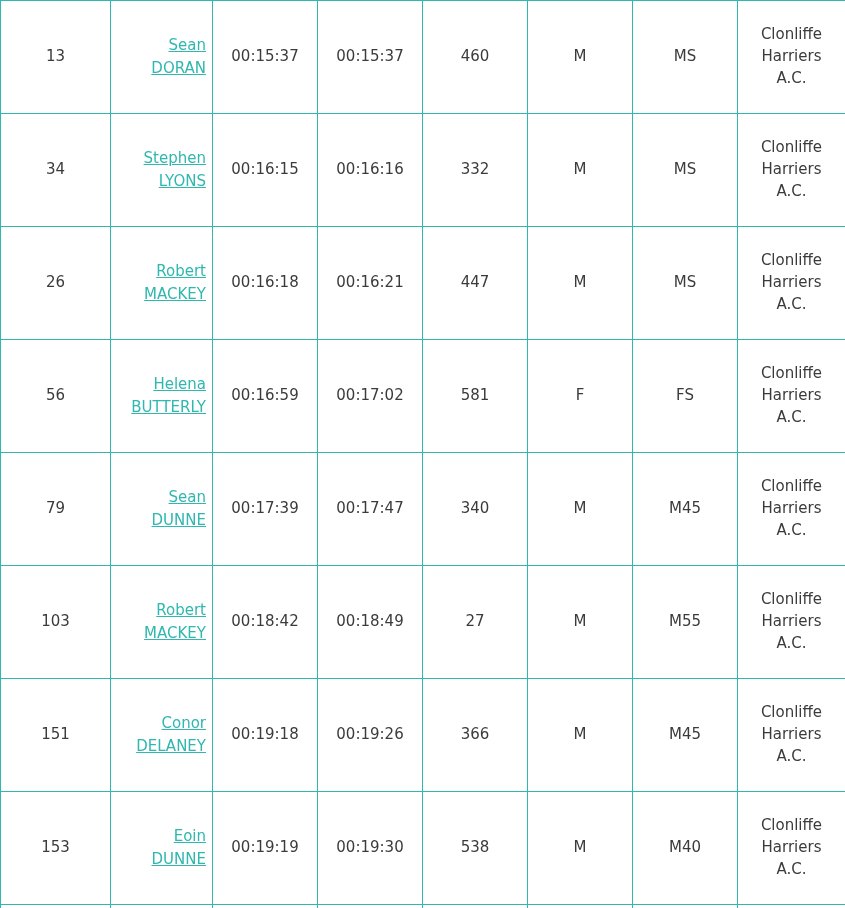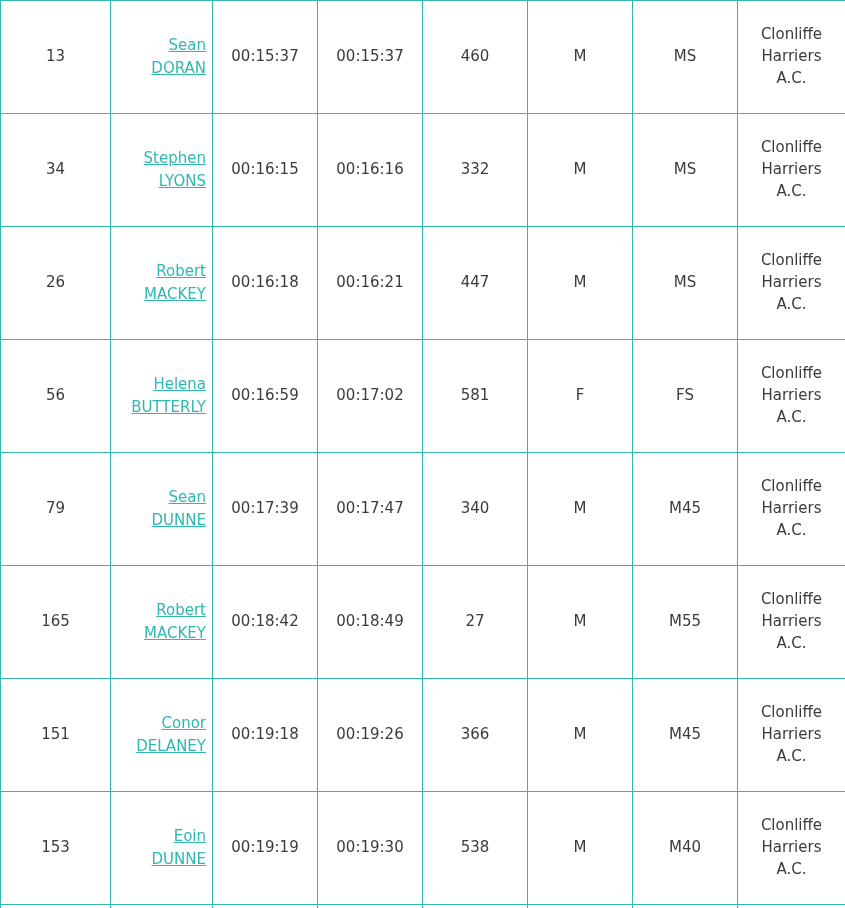--- a/index.html
+++ b/index.html
@@ -154,21 +154,21 @@
       <td>M</td>
       <td>M45</td>
       <td class="club-cell">
         <span>Clonliffe</span><br>
         <span>Harriers</span><br>
         <span>A.C.</span>
       </td>
     </tr>
 
     <tr>
-      <td class="pos-cell">165</td>
+      <td class="pos-cell">103</td>
       <td class="name-cell">
         <a href="#"><span>Robert</span> <span>MACKEY</span></a>
       </td>
       <td>00:18:42</td>
       <td>00:18:49</td>
       <td>27</td>
       <td>M</td>
       <td>M55</td>
       <td class="club-cell">
         <span>Clonliffe</span><br>

